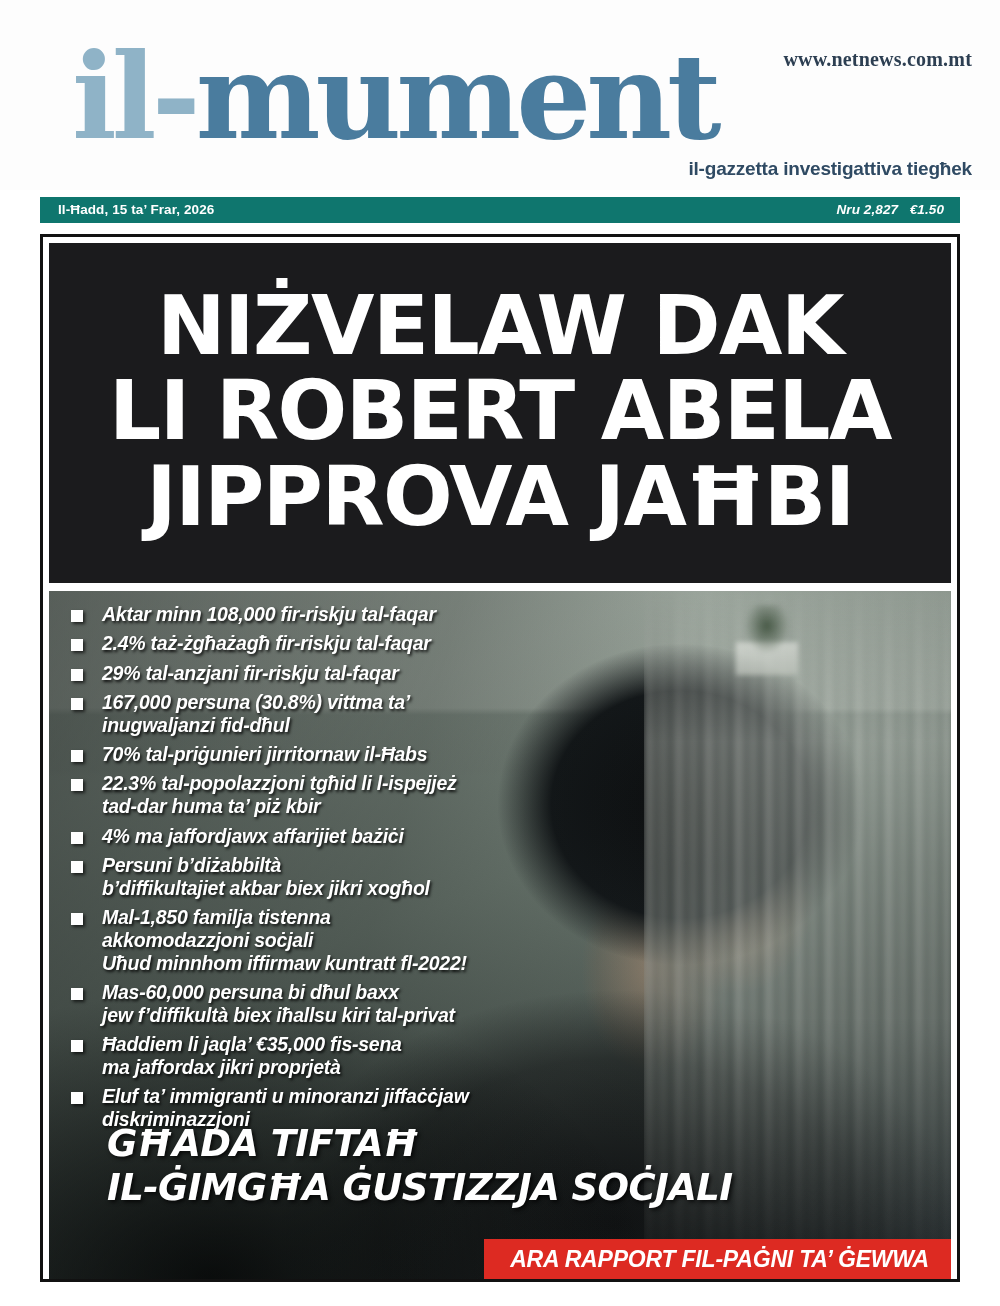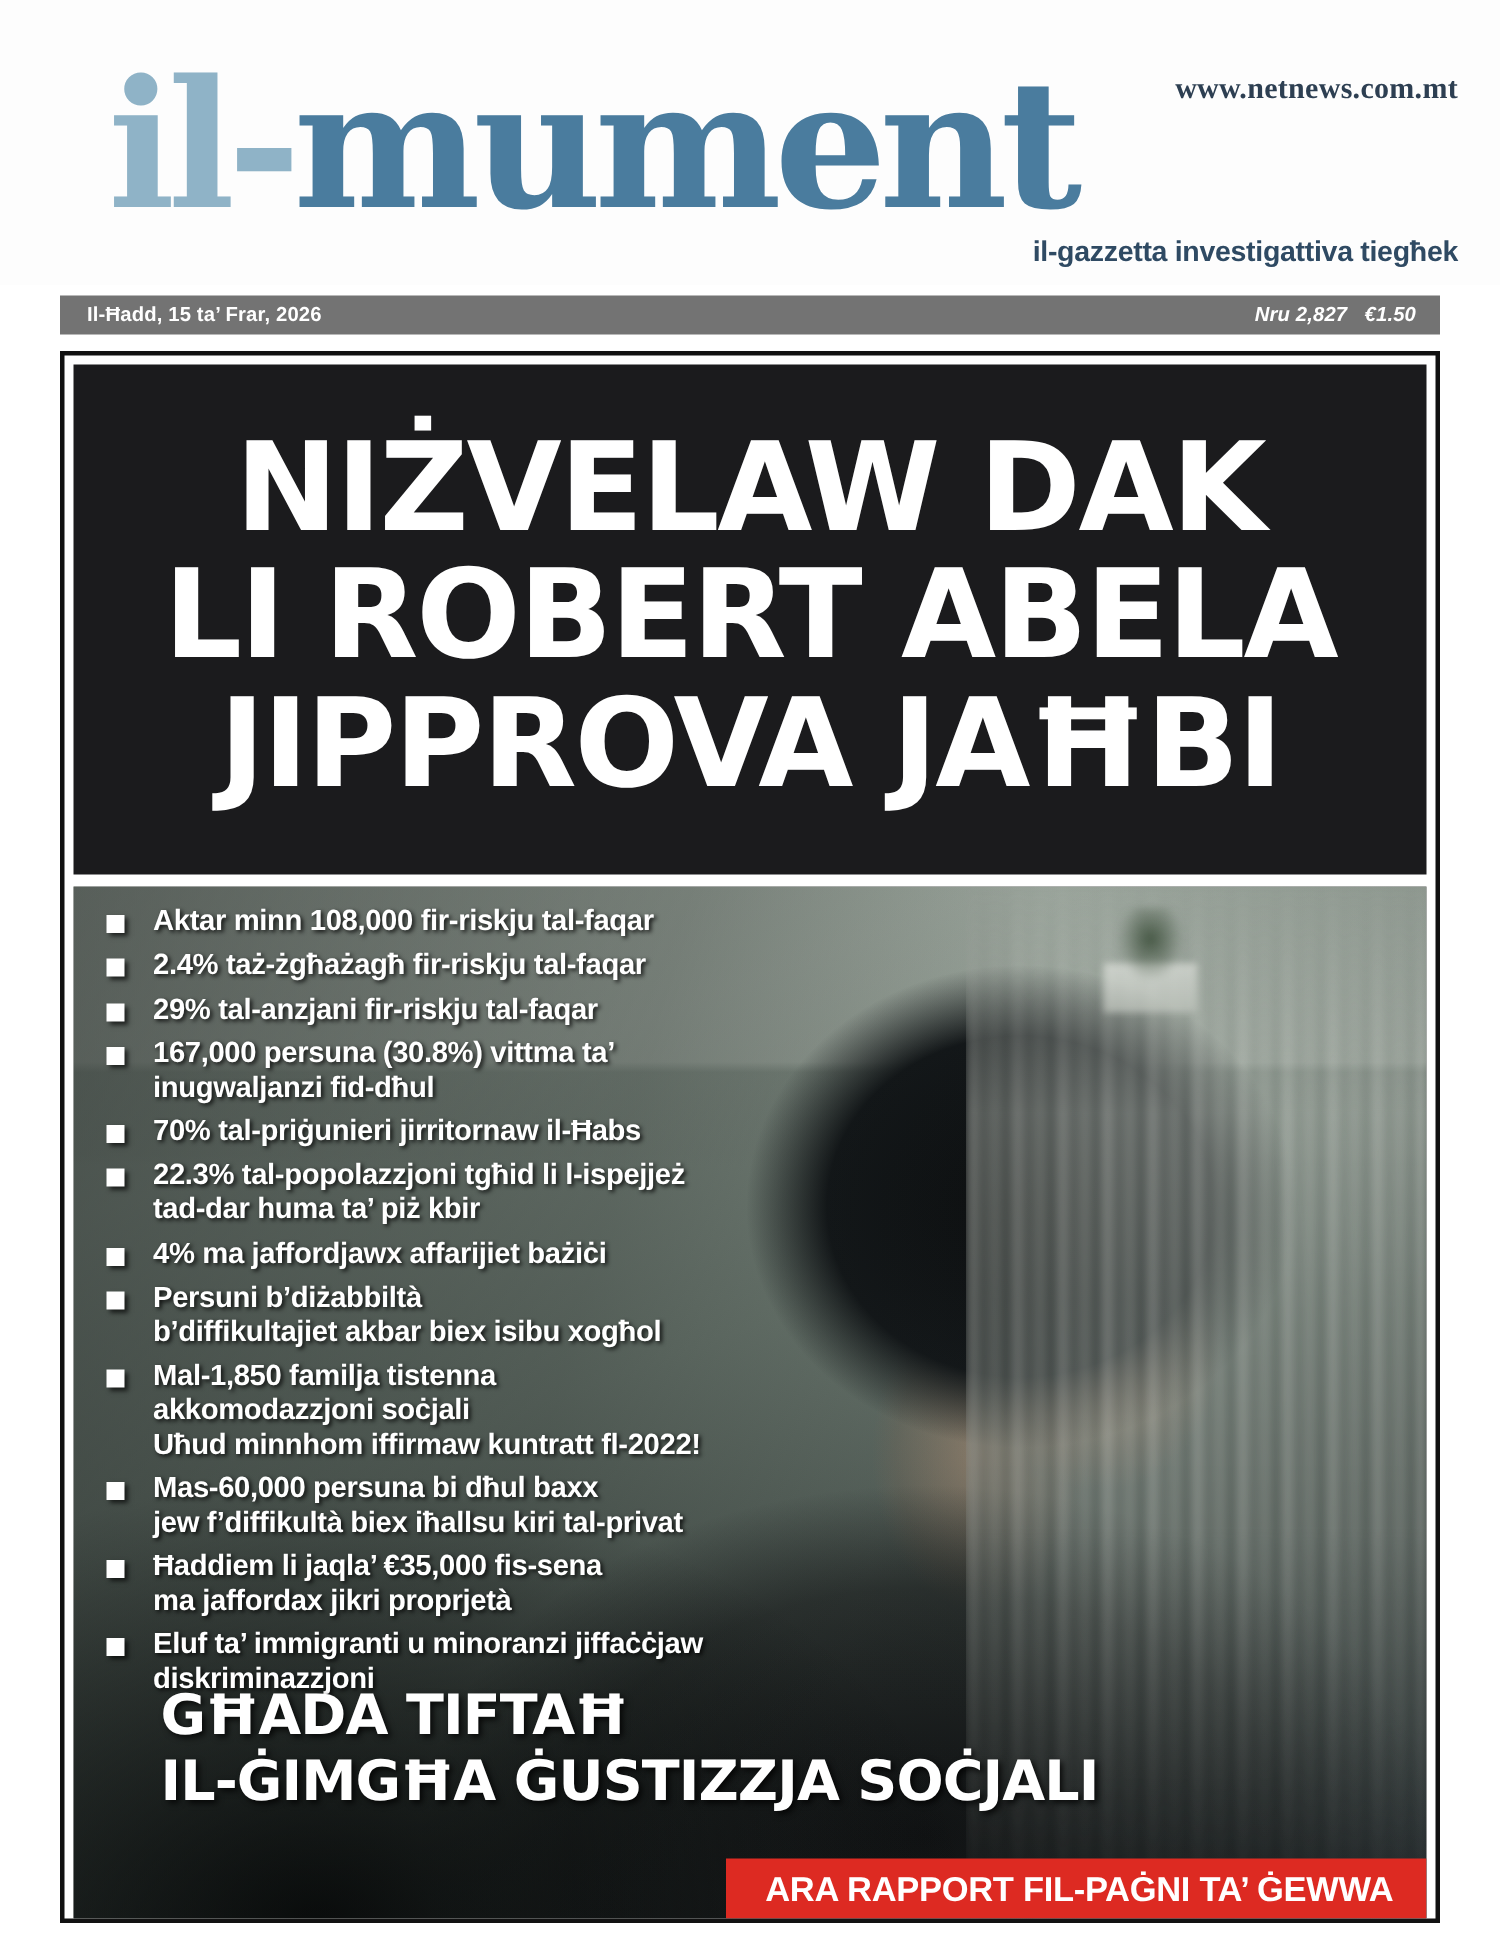--- a/index.html
+++ b/index.html
@@ -44,21 +44,21 @@
     font-size:19px;
     font-weight:bold;
     color:#2f4a63;
     letter-spacing:-.2px;
   }
 
   
   .datebar {
     position:absolute;
     left:40px; top:197px; width:920px; height:26px;
-    background:#737373;
+    background:#0f766e;
     color:#ffffff;
   }
   .datebar-left {
     position:absolute; left:18px; top:5px;
     font-size:13.5px; font-weight:bold; letter-spacing:.1px;
   }
   .datebar-right {
     position:absolute; right:16px; top:5px;
     font-size:13.5px; font-weight:bold; letter-spacing:.1px;
     white-space:pre;
@@ -97,21 +97,22 @@
     text-align:center;
   }
 
   
   .panel {
     position:relative;
     width:100%;
     height:688px;
     margin-top:8px;
     overflow:hidden;
-    background:#737373;
+    background:#0f172a;
+    font-style:italic;
   }
 
   
   .photo {
     position:absolute;
     inset:0;
     background:
       
       radial-gradient(ellipse 70% 60% at 18% 100%, rgba(5,6,6,.92) 0%, rgba(5,6,6,0) 70%),
       
@@ -276,21 +277,21 @@
           <span class="bullet-text">22.3% tal-popolazzjoni tgħid li l-ispejjeż
 tad-dar huma ta’ piż kbir</span>
         </div>
       <div class="bullet-row">
           <span class="bullet-sq"></span>
           <span class="bullet-text">4% ma jaffordjawx affarijiet bażiċi</span>
         </div>
       <div class="bullet-row">
           <span class="bullet-sq"></span>
           <span class="bullet-text">Persuni b’diżabbiltà
-b’diffikultajiet akbar biex isibu xogħol</span>
+b’diffikultajiet akbar biex jikri xogħol</span>
         </div>
       <div class="bullet-row">
           <span class="bullet-sq"></span>
           <span class="bullet-text">Mal-1,850 familja tistenna
 akkomodazzjoni soċjali
 Uħud minnhom iffirmaw kuntratt fl-2022!</span>
         </div>
       <div class="bullet-row">
           <span class="bullet-sq"></span>
           <span class="bullet-text">Mas-60,000 persuna bi dħul baxx

